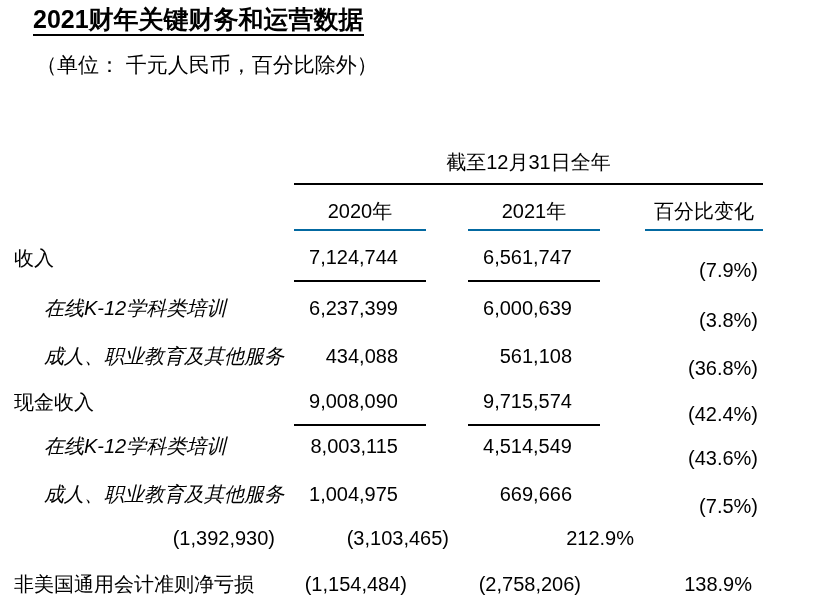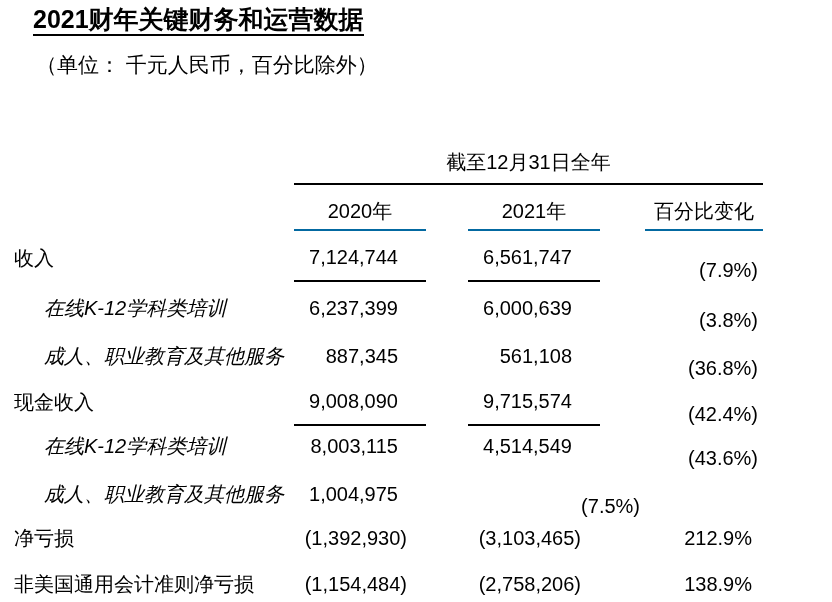--- a/index.html
+++ b/index.html
@@ -138,21 +138,21 @@
       <div class="c0 label">在线K-12学科类培训</div>
       <div class="ca num plain">6,237,399</div>
       <div class="sp"></div>
       <div class="cb num plain">6,000,639</div>
       <div class="sp2"></div>
       <div class="cc num paren">(3.8%)</div>
     </div>
 
     <div class="brow r3 sub">
       <div class="c0 label">成人、职业教育及其他服务</div>
-      <div class="ca num plain">887,345</div>
+      <div class="ca num plain">434,088</div>
       <div class="sp"></div>
       <div class="cb num plain">561,108</div>
       <div class="sp2"></div>
       <div class="cc num paren">(36.8%)</div>
     </div>
 
     <div class="brow r4 rule">
       <div class="c0 label">现金收入</div>
       <div class="ca num plain">9,008,090</div>
       <div class="sp"></div>
@@ -167,26 +167,26 @@
       <div class="sp"></div>
       <div class="cb num plain">4,514,549</div>
       <div class="sp2"></div>
       <div class="cc num paren">(43.6%)</div>
     </div>
 
     <div class="brow r6 sub">
       <div class="c0 label">成人、职业教育及其他服务</div>
       <div class="ca num plain">1,004,975</div>
       <div class="sp"></div>
+      <div class="cb num plain">669,666</div>
       <div class="sp2"></div>
       <div class="cc num paren">(7.5%)</div>
     </div>
 
     <div class="brow r7">
-      <div class="c0 label">净亏损</div>
       <div class="ca num paren">(1,392,930)</div>
       <div class="sp"></div>
       <div class="cb num paren">(3,103,465)</div>
       <div class="sp2"></div>
       <div class="cc num plain">212.9%</div>
     </div>
 
     <div class="brow r8">
       <div class="c0 label">非美国通用会计准则净亏损</div>
       <div class="ca num paren">(1,154,484)</div>

